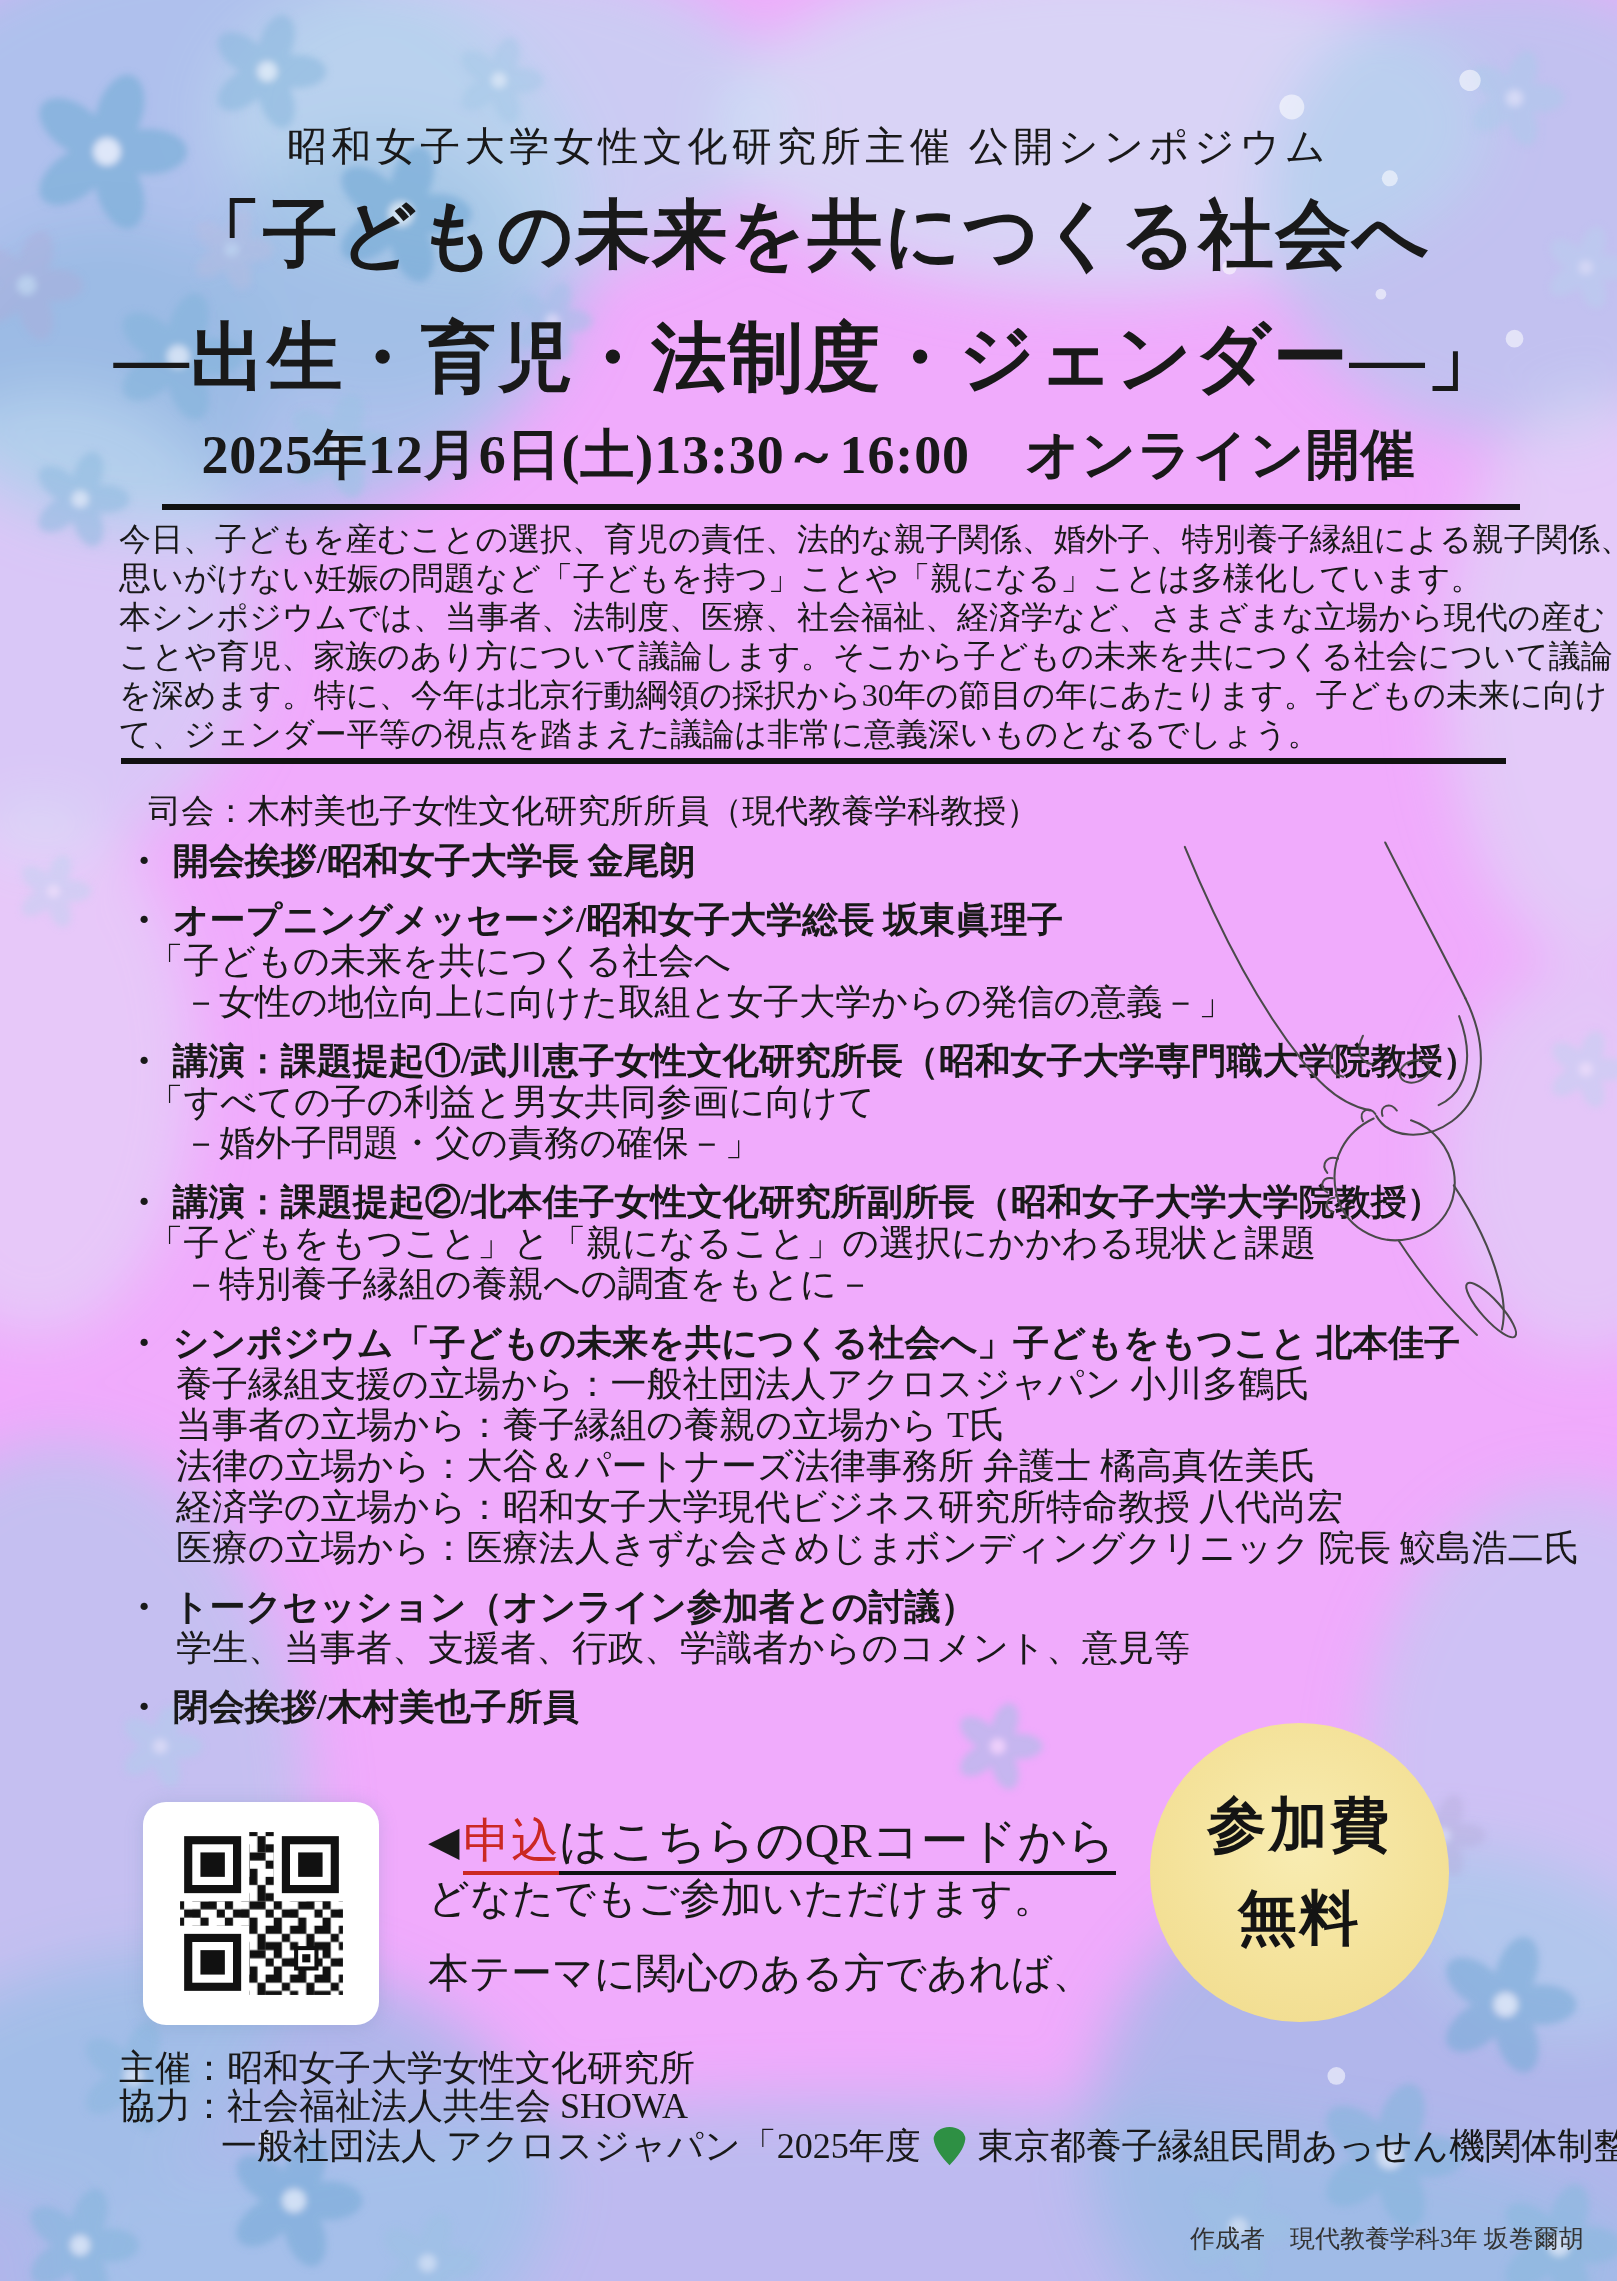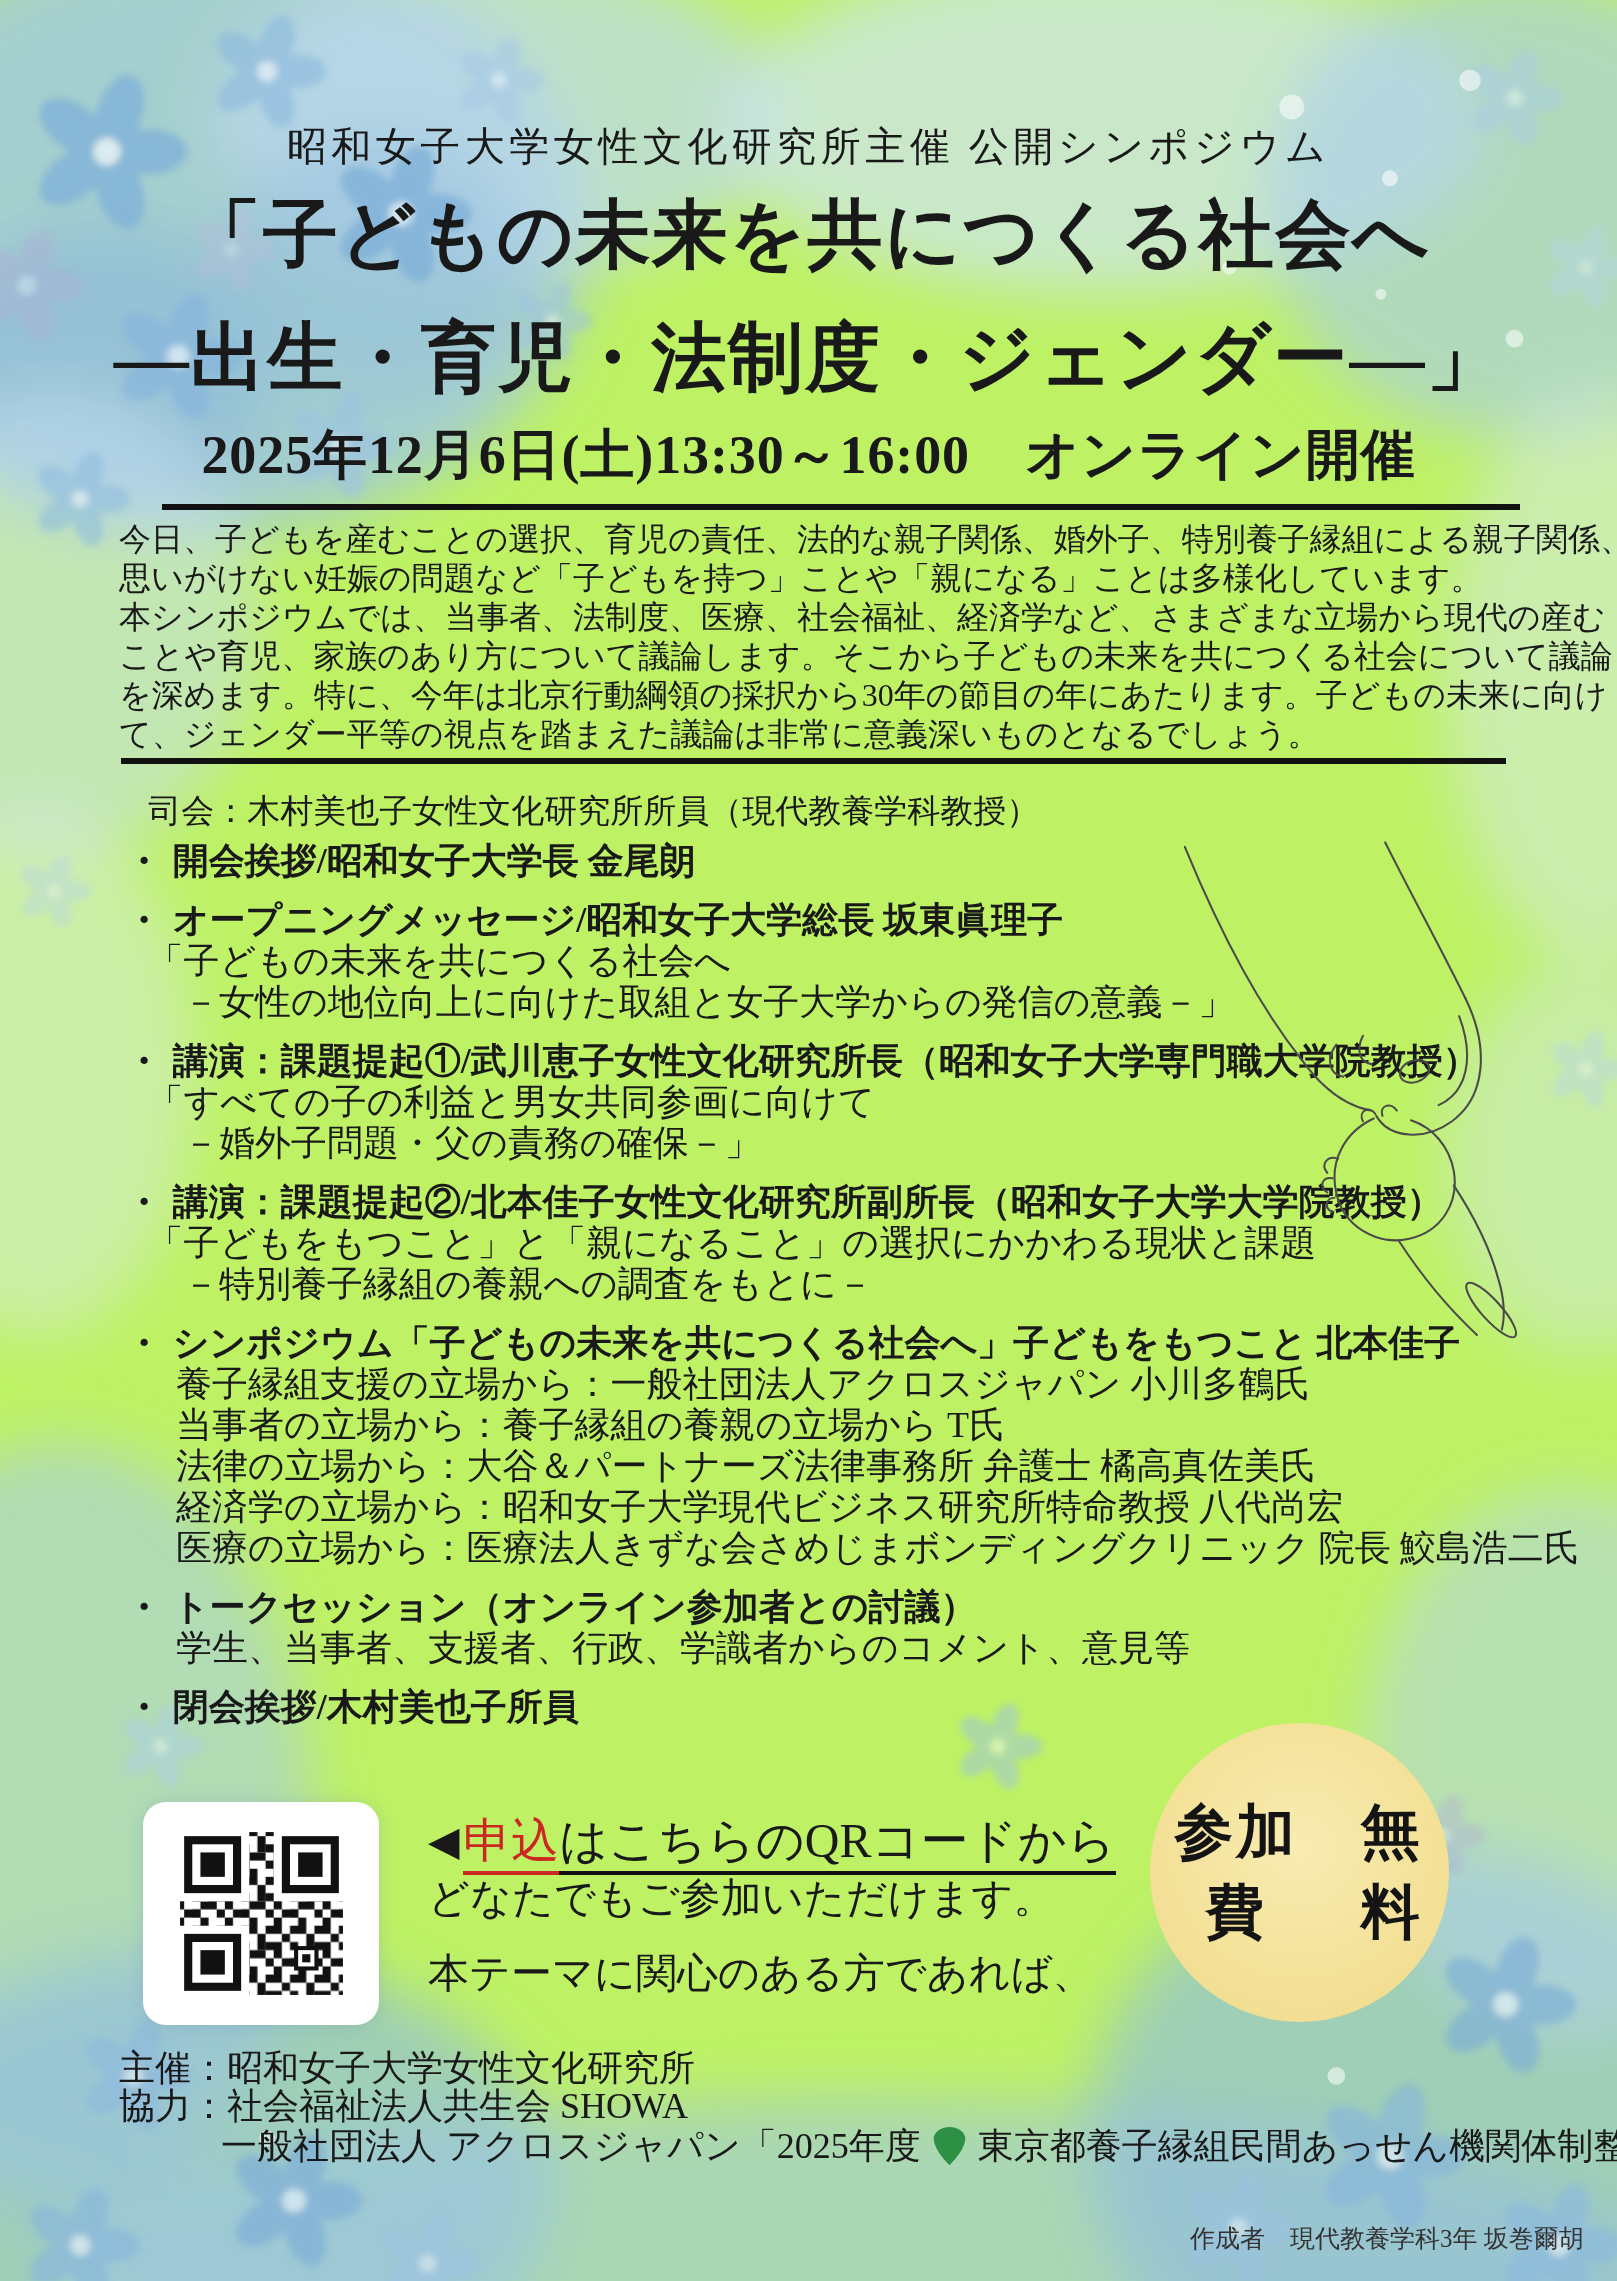--- a/index.html
+++ b/index.html
@@ -1,18 +1,18 @@
 <!DOCTYPE html>
 <html style="font-size:14.3px"><head>
 <meta charset="utf-8">
 <style>
   html,body{margin:0;padding:0;background:#e8eef4;}
   .page{
     position:relative;width:1617px;height:2281px;margin:0 auto;
-    background:#bef264;overflow:hidden;
+    background:#f0abfc;overflow:hidden;
     font-family:"Liberation Serif","DejaVu Serif",serif;color:#191919;
   }
   .bg{position:absolute;left:0;top:0;width:1617px;height:2281px;}
   .abs{position:absolute;}
   .center{left:0;width:1617px;text-align:center;}
   .organizer{top:119px;font-size:40px;letter-spacing:4.5px;font-weight:500;}
   .title1{top:185px;font-size:75px;font-weight:bold;letter-spacing:1.8px;}
   .title2{top:308px;font-size:75px;font-weight:bold;letter-spacing:1.8px;}
   .dateline{top:419px;font-size:54px;font-weight:bold;letter-spacing:0.9px;}
   .hr{position:absolute;height:6.2px;background:#111;}
@@ -44,22 +44,22 @@
   .arrow{font-family:"DejaVu Sans",sans-serif;font-size:41px;line-height:55px;margin-right:3.6px;}
   .apply-link{font-size:48px;line-height:53px;white-space:nowrap;}
   .apply-link .red{color:#cb2823;border-bottom:4.5px solid #cb2823;padding-bottom:3.6px;}
   .apply-link .blk{border-bottom:4.5px solid #111;padding-bottom:3.6px;}
   .url{font-size:29px;margin:9px 0 0 77px;letter-spacing:0.4px;color:#1d1d1d;}
   .note{font-size:41px;line-height:59px;}
   .note.first{margin-top:16px;}
   .fee{
     position:absolute;left:1150px;top:1723px;width:299px;height:299px;border-radius:50%;
     background:radial-gradient(circle at 50% 42%,#f8ecb2 0%,#f4e29a 55%,#f0da8a 100%);
-    display:flex;flex-direction:row;align-items:center;justify-content:center;gap:12.5px;
-    font-size:59px;font-weight:bold;color:#141414;letter-spacing:2.7px;text-align:center;
+    display:flex;flex-direction:column;align-items:center;justify-content:center;gap:12.5px;
+    font-size:59px;font-weight:bold;color:#141414;letter-spacing:2.7px;
   }
   .footer{top:2050px;left:119px;font-size:36px;line-height:37px;}
   .footer > div{margin-bottom:0.9px;white-space:nowrap;}
   .f3{display:flex;align-items:center;margin-left:102px;gap:9px;}
   .tokyo{width:39px;height:41px;flex:0 0 auto;}
   .credit{top:2222px;left:1190px;font-size:25px;color:#333;white-space:nowrap;}
 </style>
 </head>
 <body>
 

